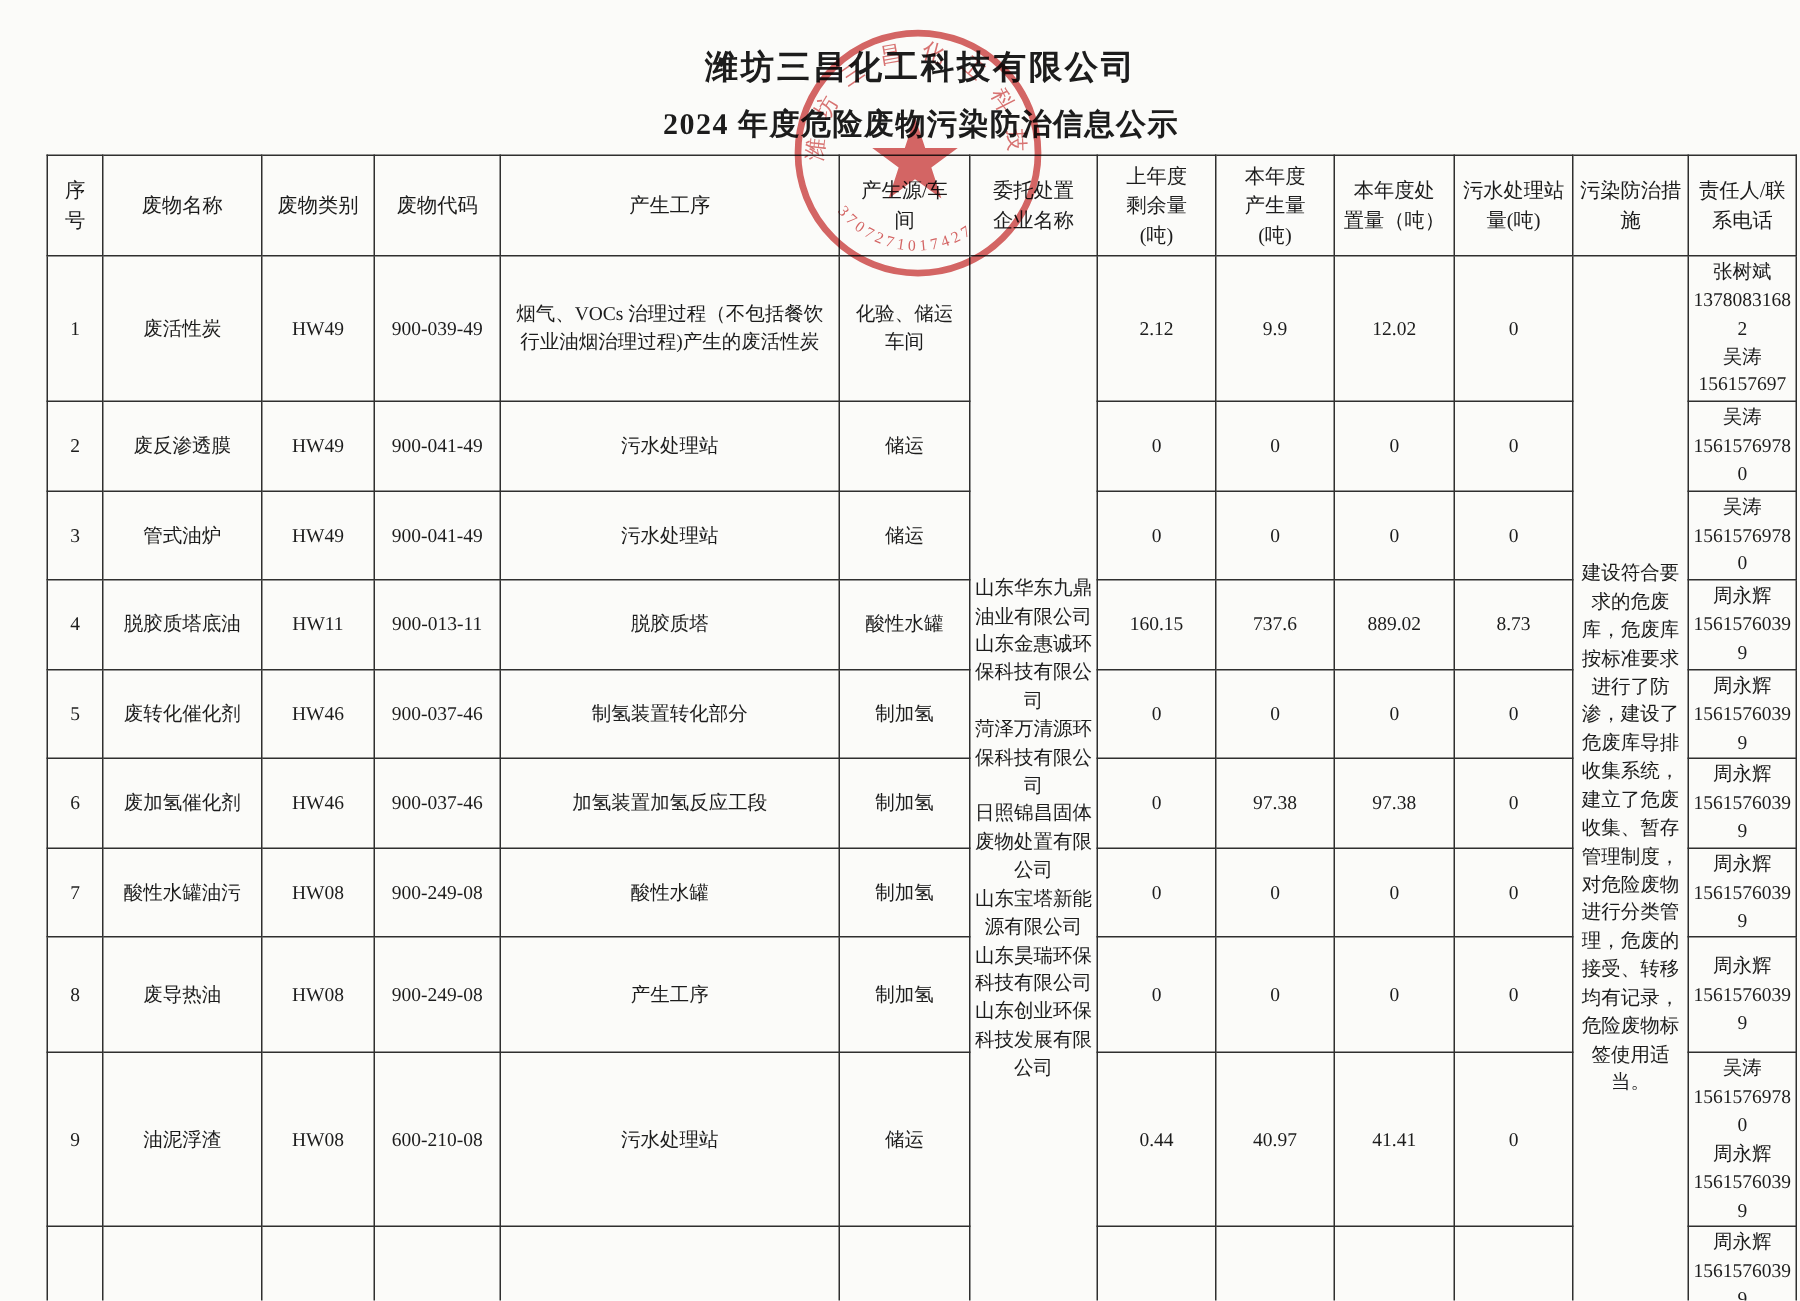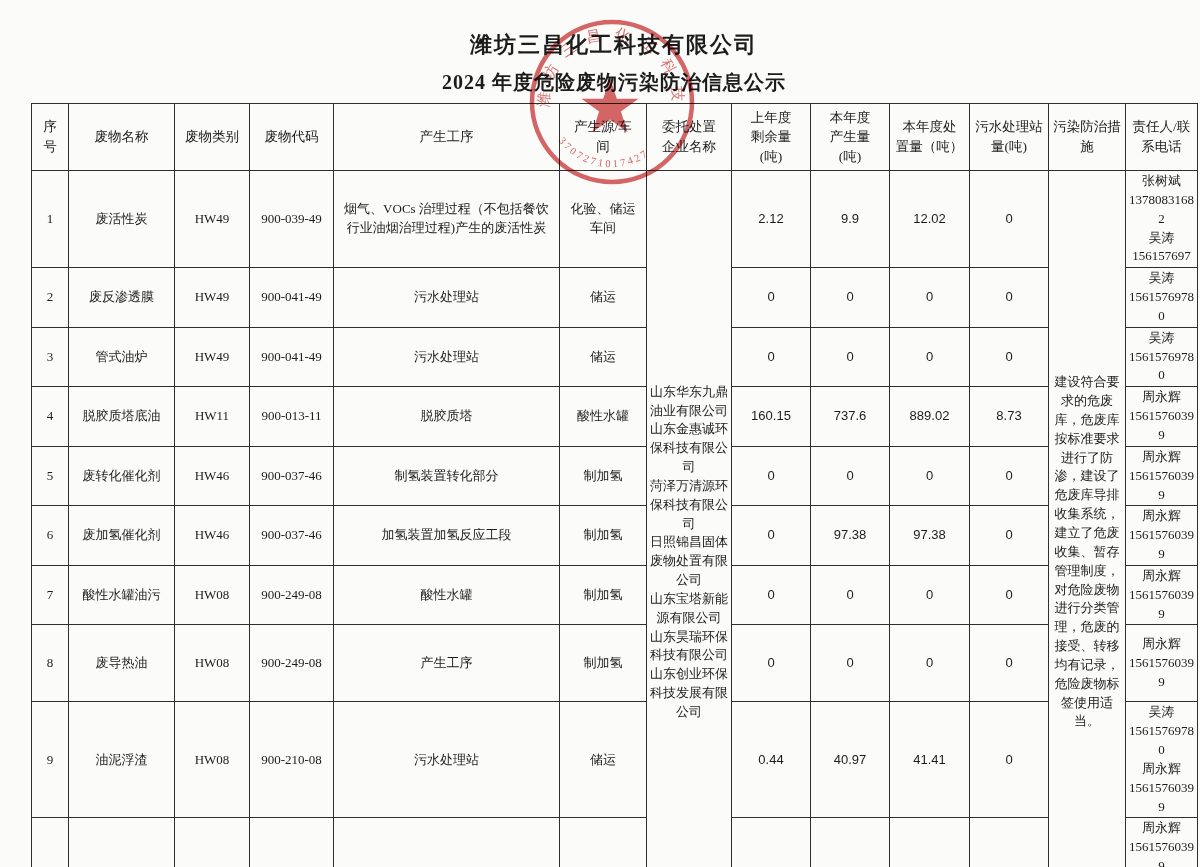--- a/index.html
+++ b/index.html
@@ -10,21 +10,21 @@
   .doc-title { font-size:22px; font-weight:bold; letter-spacing:2px; }
   .doc-subtitle { font-size:20px; font-weight:bold; letter-spacing:1px; margin-top:9px; }
 
   table.waste { position:absolute; left:31px; top:103px; width:1166px; border-collapse:collapse; table-layout:fixed; }
   table.waste th, table.waste td {
     border:1px solid #2f2f2f; text-align:center; vertical-align:middle;
     font-size:13px; line-height:1.45; white-space:pre-line; overflow:hidden;
     padding:1px 3px;
   }
   table.waste th { font-weight:normal; font-size:13.5px; }
-  td.num { font-family:Liberation Sans, sans-serif; }
+  td.num { font-family:Liberation Serif, serif; }
   td.tl, th.tl { border-left-color:#2e7472; }
   td.tr-b, th.tr-b { border-right-color:#2e7472; }
   td.companies { font-size:13px; line-height:1.58; }
   td.measures { font-size:13px; line-height:1.72; }
   td.contact { font-size:12.5px; line-height:1.5; word-break:break-all; }
   td.process { font-size:13px; }
 
   .stamp { position:absolute; left:527px; top:17px; width:170px; height:170px;
            mix-blend-mode:multiply; opacity:.82; pointer-events:none; }
 </style>
@@ -209,21 +209,21 @@
     <td class="num tl">0</td>
     <td class="num tl tr-b">0</td>
     <td class="contact">周永辉
 15615760399</td>
   </tr>
 
   <tr style="height:107px">
     <td>9</td>
     <td>油泥浮渣</td>
     <td>HW08</td>
-    <td>900-210-08</td>
+    <td>600-210-08</td>
     <td class="process">污水处理站</td>
     <td>储运</td>
     <td class="num">0.44</td>
     <td class="num tl">40.97</td>
     <td class="num tl">41.41</td>
     <td class="num tl tr-b">0</td>
     <td class="contact">吴涛
 15615769780
 周永辉
 15615760399</td>

